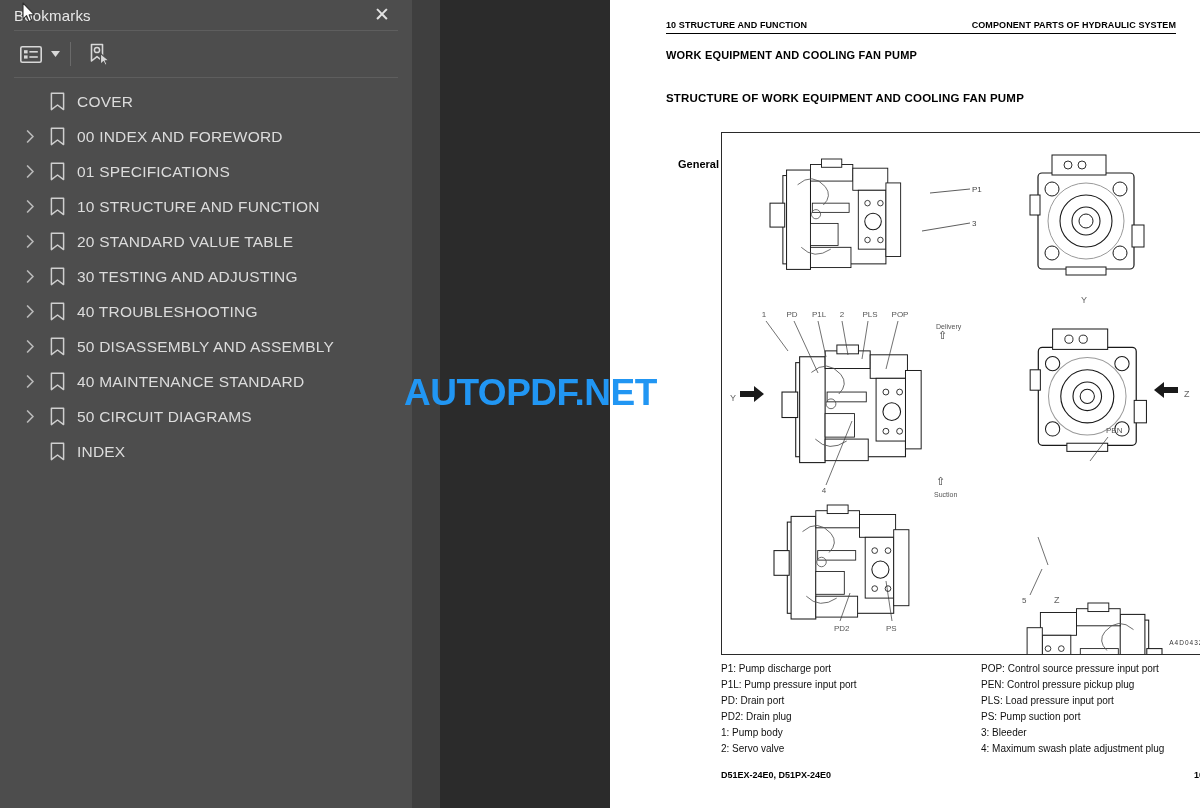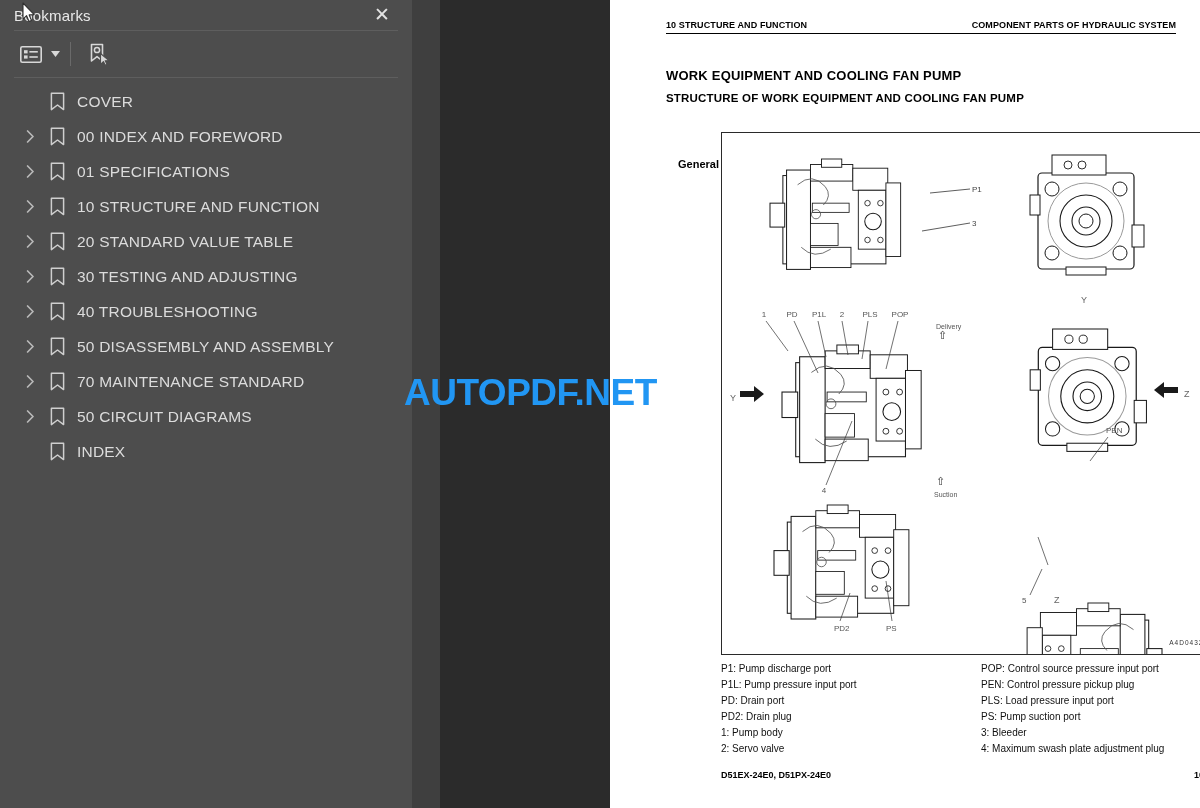--- a/index.html
+++ b/index.html
@@ -153,22 +153,22 @@
     letter-spacing: .1px;
   }
   .run-head-rule {
     position: absolute;
     left: 0; top: 33px;
     width: 510px;
     border-top: 1.6px solid #000;
   }
   .doc-h1 {
     position: absolute;
-    left: 0; top: 68px;
-    font-size: 13px;
+    left: 0; top: 49px;
+    font-size: 11px;
     font-weight: bold;
     letter-spacing: .2px;
   }
   .doc-h2 {
     position: absolute;
     left: 0; top: 92px;
     font-size: 11.5px;
     font-weight: bold;
     letter-spacing: .2px;
     text-align: center;
@@ -387,21 +387,21 @@
           <div class="bm-twisty">
             <svg width="9" height="13" viewBox="0 0 9 13">
               <path d="M1.6 1 L7 6.5 L1.6 12" fill="none" stroke="#b9b9b9" stroke-width="1.7" stroke-linecap="round" stroke-linejoin="round"></path>
             </svg>
           </div>
           <div class="bm-icon">
             <svg width="15" height="19" viewBox="0 0 15 19">
               <path d="M1.4 1.2 h12.2 v16.4 l-6.1 -4.6 l-6.1 4.6 z" fill="none" stroke="#cfcfcf" stroke-width="1.5" stroke-linejoin="round"></path>
             </svg>
           </div>
-          <div class="bm-label">70 MAINTENANCE STANDARD</div>
+          <div class="bm-label">40 MAINTENANCE STANDARD</div>
         </div>
         <div class="bm-item">
           <div class="bm-twisty">
             <svg width="9" height="13" viewBox="0 0 9 13">
               <path d="M1.6 1 L7 6.5 L1.6 12" fill="none" stroke="#b9b9b9" stroke-width="1.7" stroke-linecap="round" stroke-linejoin="round"></path>
             </svg>
           </div>
           <div class="bm-icon">
             <svg width="15" height="19" viewBox="0 0 15 19">
               <path d="M1.4 1.2 h12.2 v16.4 l-6.1 -4.6 l-6.1 4.6 z" fill="none" stroke="#cfcfcf" stroke-width="1.5" stroke-linejoin="round"></path>

